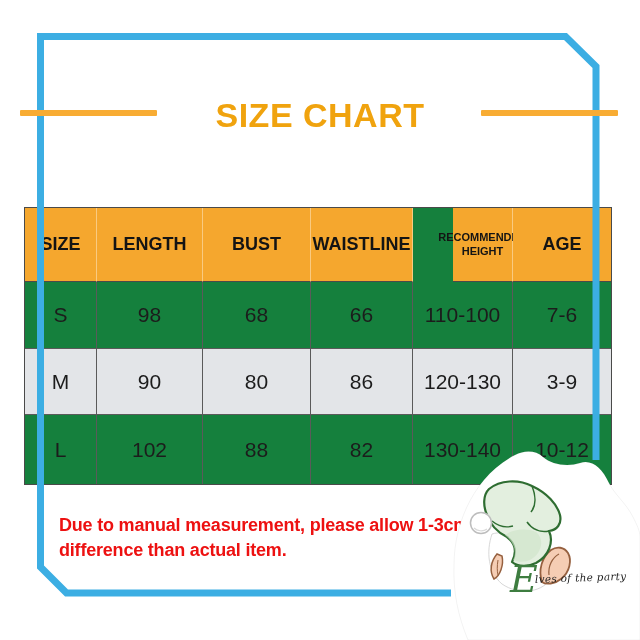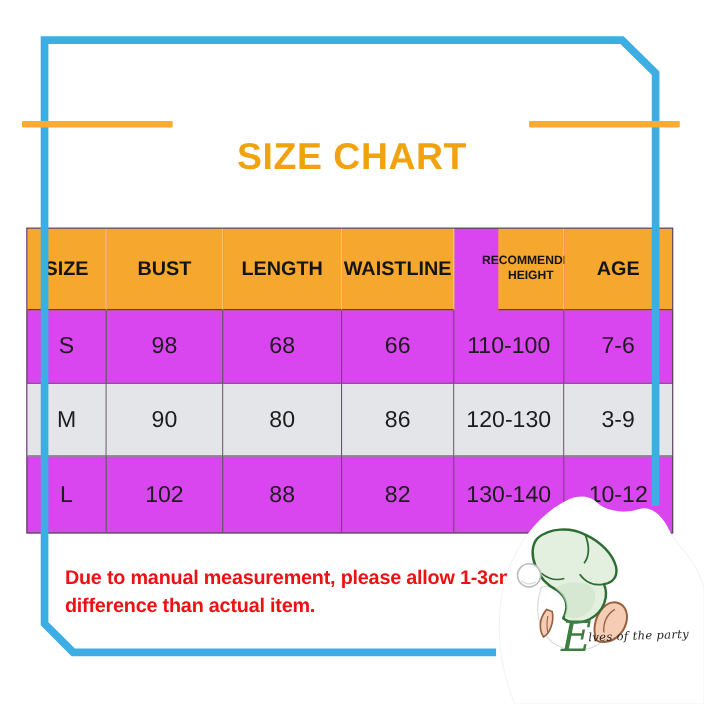--- a/index.html
+++ b/index.html
@@ -9,30 +9,30 @@
   }
   
   .frame-svg{position:absolute;left:0;top:0;width:640px;height:640px;z-index:20;pointer-events:none;}
   
   .accent-line{position:absolute;top:110px;height:6px;background:#F8AC33;z-index:25;border-radius:1px;}
   .accent-left{left:20px;width:137px;}
   .accent-right{left:481px;width:137px;}
   
   .page-title{
     position:absolute;left:0;right:0;top:96px;text-align:center;z-index:5;
-    font-size:34px;font-weight:bold;letter-spacing:0.5px;color:#F0A30E;margin-top:28px;
+    font-size:34px;font-weight:bold;letter-spacing:0.5px;color:#F0A30E;
   }
   
   .size-table{
     position:absolute;left:24px;top:207px;z-index:10;
     display:grid;
     grid-template-columns:72px 106px 108px 102px 100px 98px;
     grid-template-rows:74px 67px 66px 69px;
     border:1.5px solid #4a4a4a;
-    background:#d946ef;
+    background:#15803d;
   }
   .cell{
     display:flex;align-items:center;justify-content:center;text-align:center;
     border-right:1px solid #5a5a5a;border-bottom:1px solid #5a5a5a;
     font-size:21px;color:#1c1c1c;
   }
   .cell.col-last{border-right:none;}
   .cell.row-last{border-bottom:none;}
   .cell.head{
     background:#F5A72E;font-weight:bold;font-size:18px;color:#141414;
@@ -56,22 +56,22 @@
 
 <div class="canvas">
 
   <div class="page-title">SIZE CHART</div>
 
   <div class="accent-line accent-left"></div>
   <div class="accent-line accent-right"></div>
 
   <div class="size-table">
     <div class="cell head">SIZE</div>
+    <div class="cell head">LENGTH</div>
     <div class="cell head">BUST</div>
-    <div class="cell head">LENGTH</div>
     <div class="cell head">WAISTLINE</div>
     <div class="cell head small">RECOMMENDED HEIGHT</div>
     <div class="cell head col-last">AGE</div>
 
     <div class="cell">S</div>
     <div class="cell">98</div>
     <div class="cell">68</div>
     <div class="cell">66</div>
     <div class="cell">110-100</div>
     <div class="cell col-last">7-6</div>

